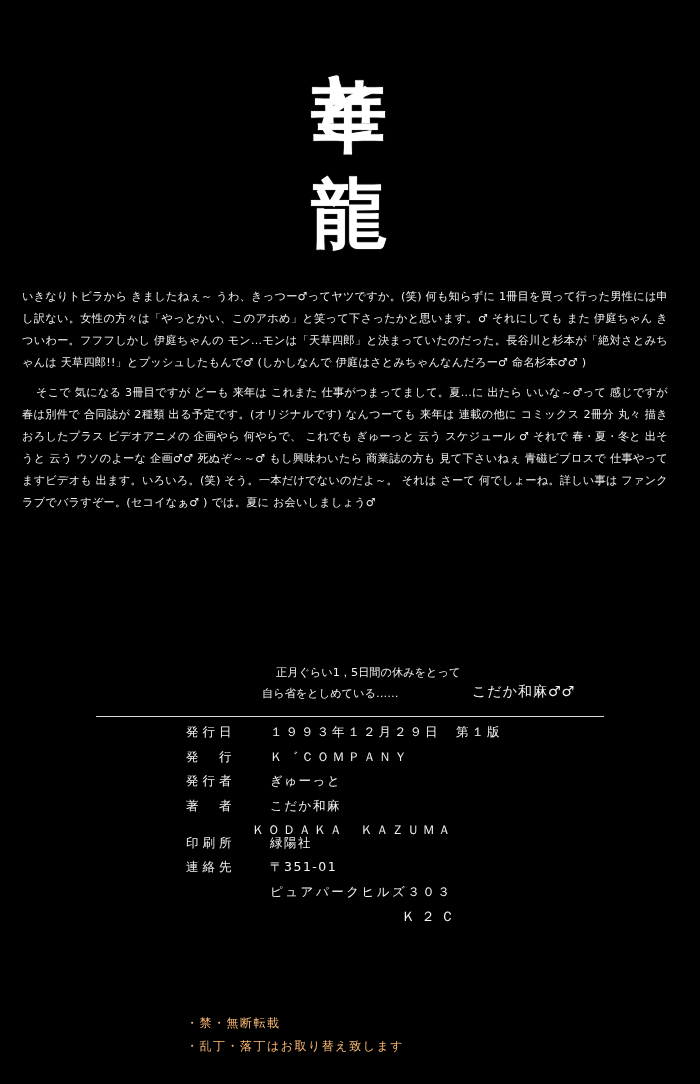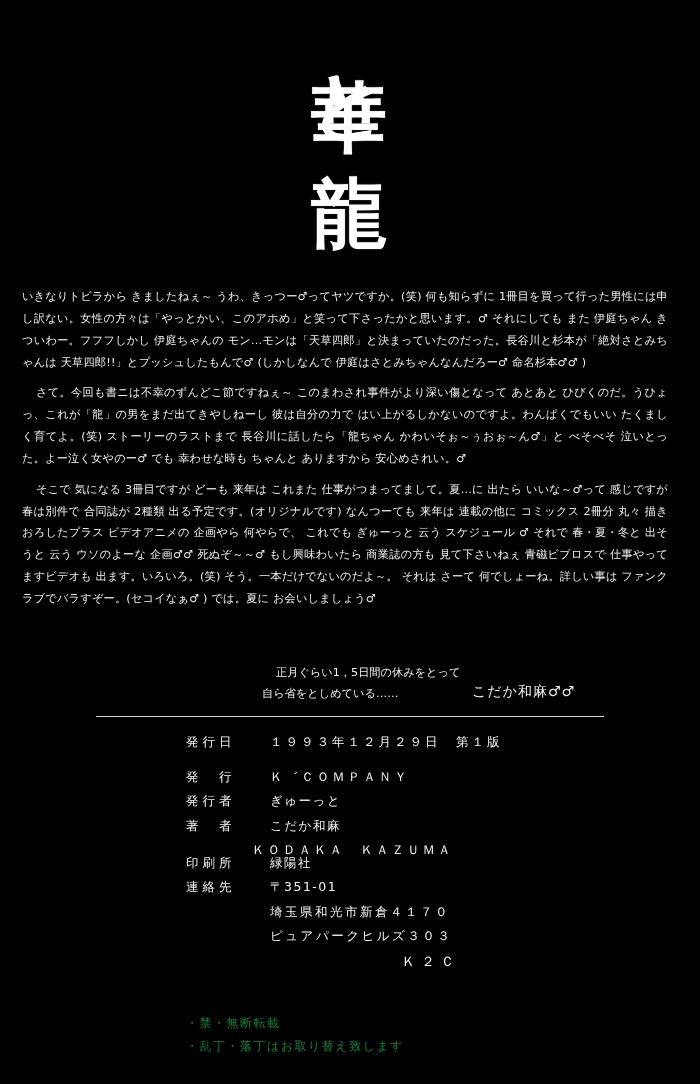--- a/index.html
+++ b/index.html
@@ -126,21 +126,20 @@
     flex: 0 0 84px;
     letter-spacing: 4px;
     white-space: nowrap;
   }
   .col-value {
     letter-spacing: 1.5px;
     white-space: nowrap;
   }
   .col-value.wide {
     letter-spacing: 3px;
-    margin-top: 10px;
   }
   .col-sub {
     padding-left: 270px;
     margin-bottom: 12px;
     letter-spacing: 2.5px;
     white-space: nowrap;
   }
   .col-sub.center-k2c {
     padding-left: 294px;
     letter-spacing: 6px;
@@ -154,40 +153,39 @@
   }
 
   
   .footer {
     position: absolute;
     left: 0;
     top: 1012px;
     width: 700px;
     font-size: 12px;
     line-height: 1.9;
-    color: #15803d;
+    color: #fdba74;
   }
   .footer div {
     padding-left: 186px;
     letter-spacing: 1.5px;
     white-space: nowrap;
   }
 </style>
 </head>
 <body>
 
 <div class="page">
 
   <div class="title-block">
     <div class="title-vertical">華と龍</div>
   </div>
 
   <div class="afterword">
     <p>いきなりトビラから きましたねぇ～ うわ、きっつー♂ってヤツですか。(笑) 何も知らずに 1冊目を買って行った男性には申し訳ない。女性の方々は「やっとかい、このアホめ」と笑って下さったかと思います。♂ それにしても また 伊庭ちゃん きついわー。フフフしかし 伊庭ちゃんの モン...モンは「天草四郎」と決まっていたのだった。長谷川と杉本が「絶対さとみちゃんは 天草四郎!!」とプッシュしたもんで♂ (しかしなんで 伊庭はさとみちゃんなんだろー♂ 命名杉本♂♂ )</p>
-    <p class="indent">さて。今回も書ニは不幸のずんどこ節ですねぇ～ このまわされ事件がより深い傷となって あとあと ひびくのだ。うひょっ、これが「龍」の男をまだ出てきやしねーし 彼は自分の力で はい上がるしかないのですよ。わんぱくでもいい たくましく育てよ。(笑) ストーリーのラストまで 長谷川に話したら「龍ちゃん かわいそぉ～ぅおぉ～ん♂」と べそべそ 泣いとった。よー泣く女やのー♂ でも 幸わせな時も ちゃんと ありますから 安心めされい。♂</p>
     <p class="indent">そこで 気になる 3冊目ですが どーも 来年は これまた 仕事がつまってまして。夏...に 出たら いいな～♂って 感じですが 春は別件で 合同誌が 2種類 出る予定です。(オリジナルです) なんつーても 来年は 連載の他に コミックス 2冊分 丸々 描きおろしたプラス ビデオアニメの 企画やら 何やらで、 これでも ぎゅーっと 云う スケジュール ♂ それで 春・夏・冬と 出そうと 云う ウソのよーな 企画♂♂ 死ぬぞ～～♂ もし興味わいたら 商業誌の方も 見て下さいねぇ 青磁ビブロスで 仕事やってますビデオも 出ます。いろいろ。(笑) そう。一本だけでないのだよ～。 それは さーて 何でしょーね。詳しい事は ファンクラブでバラすぞー。(セコイなぁ♂ ) では。夏に お会いしましょう♂</p>
   </div>
 
   <div class="sign-block">
     <div class="sign-line-1">正月ぐらい1，5日間の休みをとって</div>
     <div class="sign-line-2">自ら省をとしめている‥‥‥</div>
     <div class="sign-name">こだか和麻♂♂</div>
   </div>
 
   <div class="rule"></div>
@@ -219,21 +217,20 @@
     <div class="col-row">
       <span class="col-label">印刷所</span>
       <span class="col-value">緑陽社</span>
     </div>
 
     <div class="col-row">
       <span class="col-label">連絡先</span>
       <span class="col-value">〒351-01</span>
     </div>
 
-    <div class="col-sub">埼玉県和光市新倉４１７０</div>
     <div class="col-sub">ピュアパークヒルズ３０３</div>
     <div class="col-sub center-k2c">Ｋ２Ｃ</div>
 
   </div>
 
   <div class="footer">
     <div>・禁・無断転載</div>
     <div>・乱丁・落丁はお取り替え致します</div>
   </div>
 

